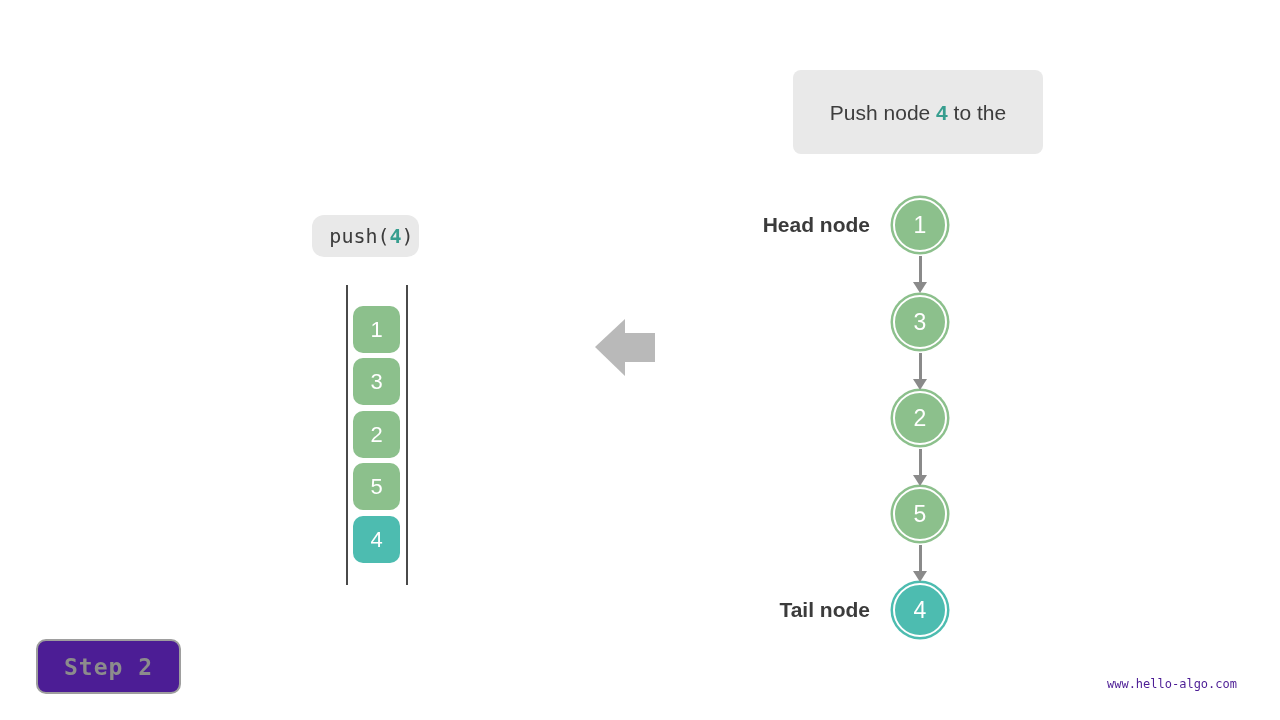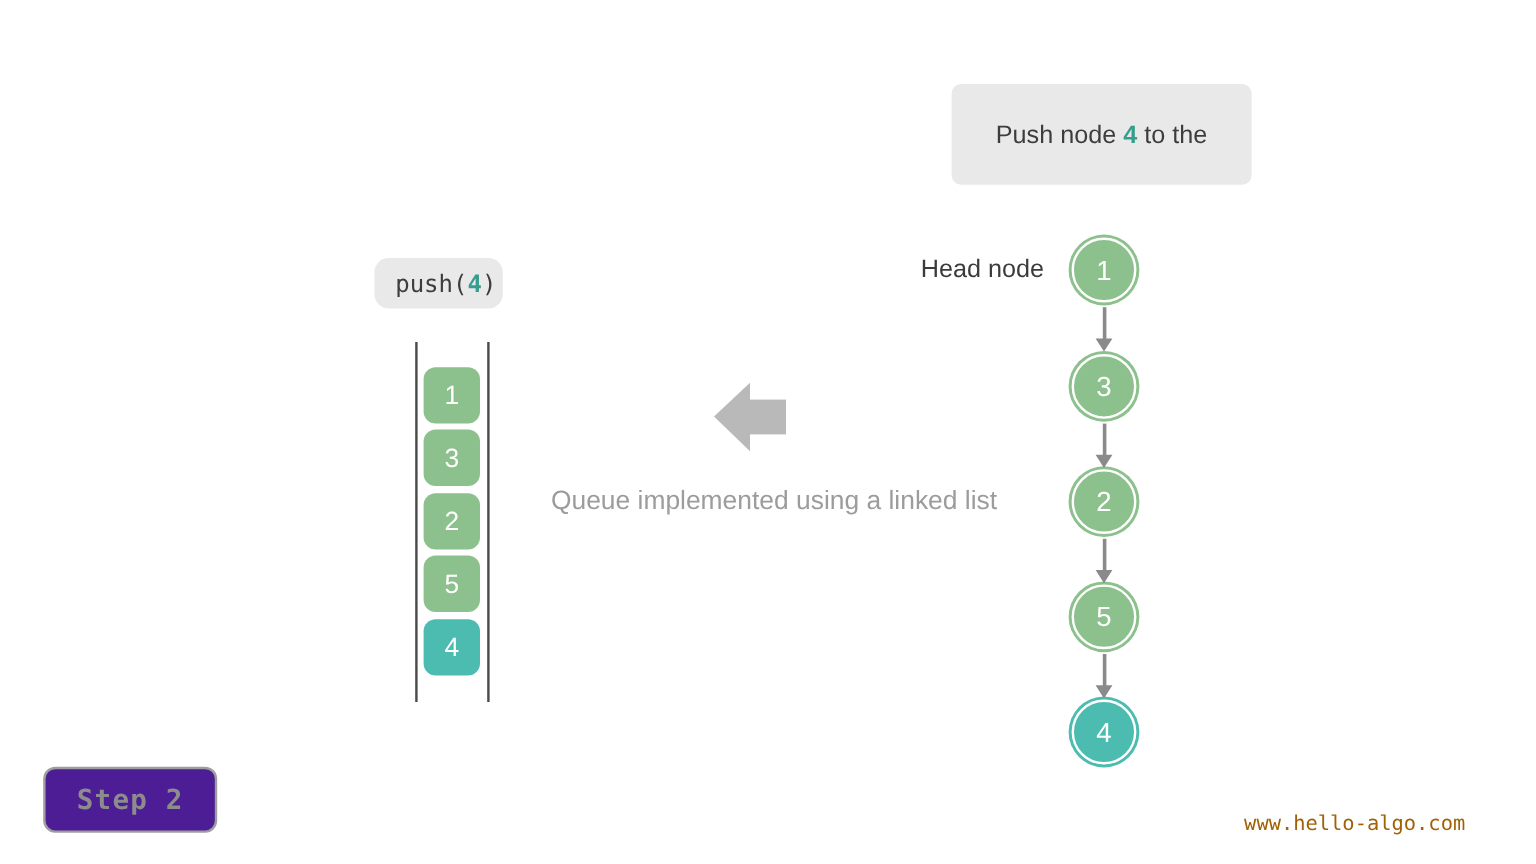--- a/index.html
+++ b/index.html
@@ -88,40 +88,40 @@
   .ll-arrow .head {
     position: absolute; left: 1px; top: 26px;
     width: 0; height: 0;
     border-left: 7px solid transparent;
     border-right: 7px solid transparent;
     border-top: 11px solid #8a8a8a;
   }
 
   .ll-label {
     position: absolute; width: 210px; left: 660px;
-    text-align: right; font-size: 21px; font-weight: normal; color: #3b3b3b;
+    text-align: right; font-size: 21px; font-weight: bold; color: #3b3b3b;
   }
   .label-head { top: 213px; }
   .label-tail { top: 598px; }
 
   
   .step-badge {
     position: absolute; left: 36px; top: 639px;
     width: 145px; height: 55px;
     background: #4c1d95; border: 2px solid #9e9e9e; border-radius: 10px;
     display: flex; justify-content: center; align-items: center;
     font-family: "DejaVu Sans Mono", monospace;
     font-size: 23px; font-weight: bold; color: #8c8c8c; letter-spacing: 1px;
   }
 
   
   .watermark {
-    position: absolute; right: 59px; top: 677px;
+    position: absolute; right: 43px; top: 677px;
     font-family: "DejaVu Sans Mono", monospace;
-    font-size: 17px; color: #a16207;
+    font-size: 12px; color: #4c1d95;
   }
 </style>
 </head>
 <body>
 
 <div id="canvas">
 
   <div class="callout">
     <div>
       <span>Push node </span><span class="hl">4</span><span> to the</span>
@@ -140,23 +140,23 @@
   <div class="q-item" style="top:358px">3</div>
   <div class="q-item" style="top:411px">2</div>
   <div class="q-item" style="top:463px">5</div>
   <div class="q-item teal" style="top:516px">4</div>
 
   <div class="block-arrow">
     <div class="tri"></div>
     <div class="shaft"></div>
   </div>
 
-  <div class="caption">Queue implemented using a linked list</div>
 
   <div class="ll-label label-head">Head node</div>
+  <div class="ll-label label-tail">Tail node</div>
 
   <div class="ll-node" style="top:198px">1</div>
   <div class="ll-node" style="top:295px">3</div>
   <div class="ll-node" style="top:391px">2</div>
   <div class="ll-node" style="top:487px">5</div>
   <div class="ll-node teal" style="top:583px">4</div>
 
   <div class="ll-arrow" style="top:256px">
       <div class="line"></div>
       <div class="head"></div>

